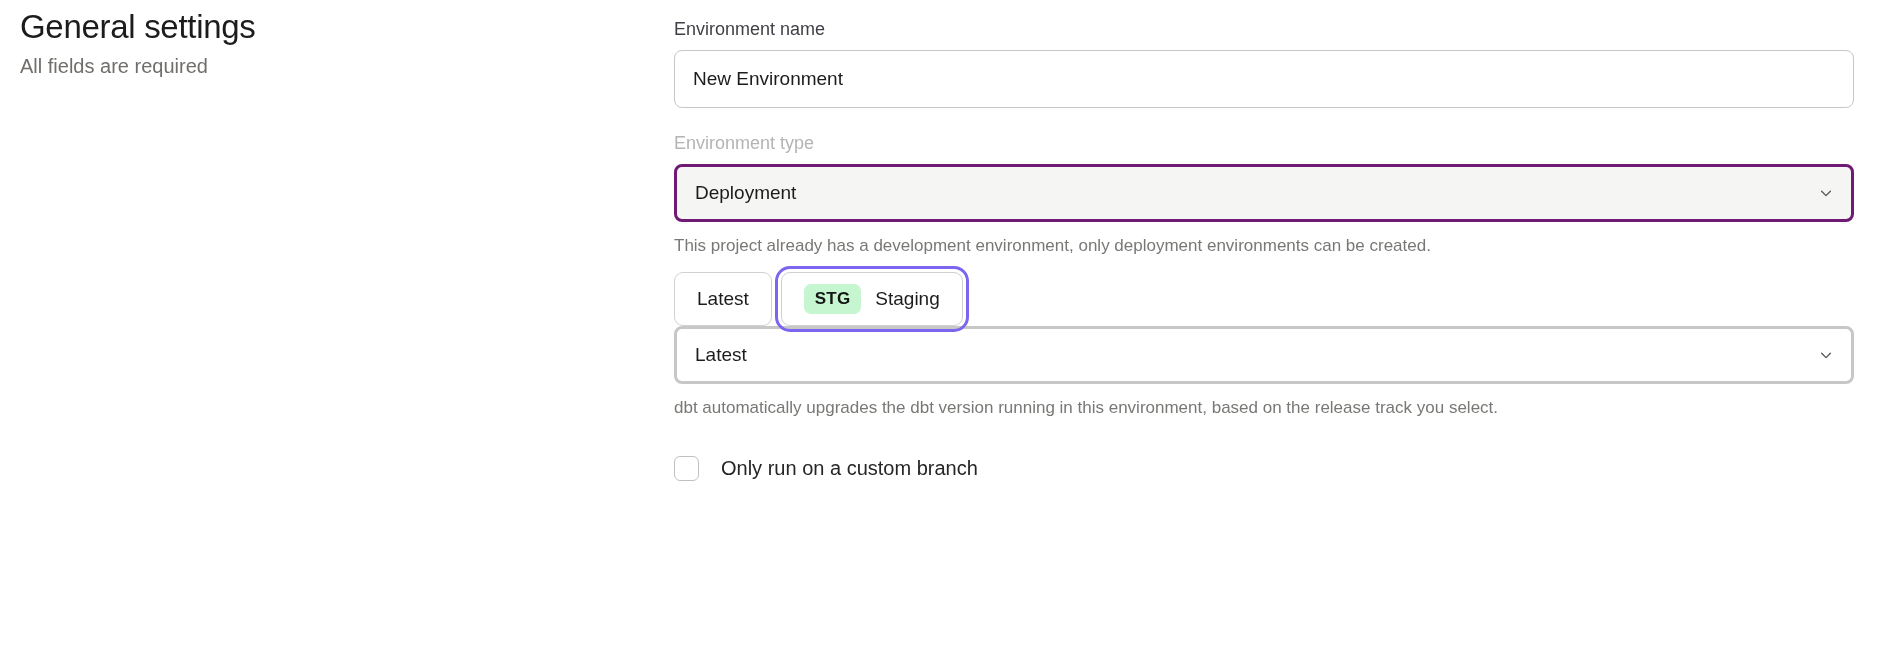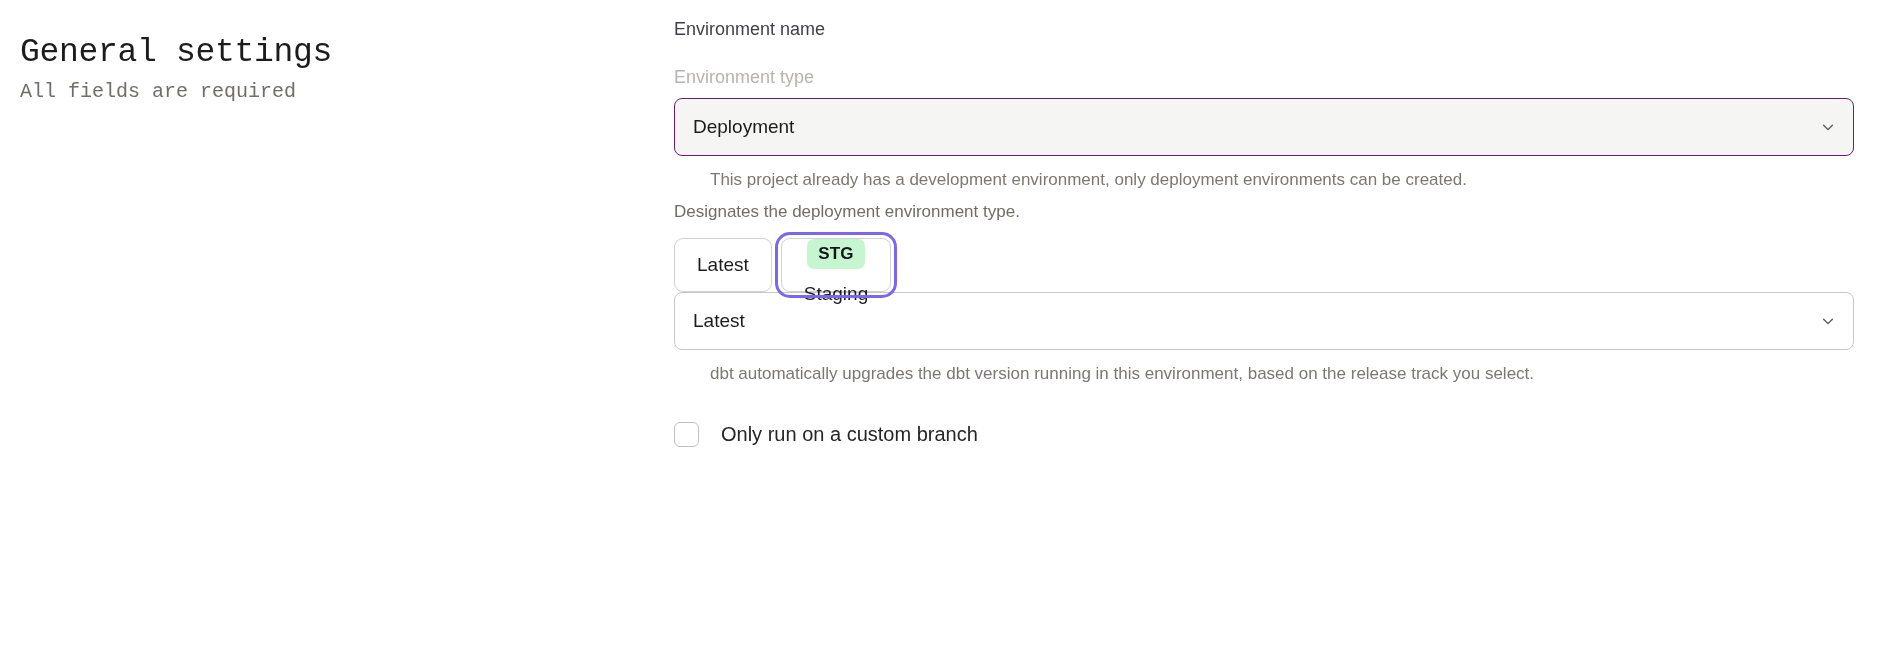--- a/index.html
+++ b/index.html
@@ -14,23 +14,22 @@
     width: 1888px;
     height: 660px;
     background: #ffffff;
     overflow: hidden;
   }
 
   
   .left-col {
     position: absolute;
     left: 20px;
-    top: 32px;
+    top: 6px;
     width: 600px;
-    font-family: Liberation Mono, monospace;
   }
   .page-title {
     font-size: 33px;
     line-height: 42px;
     font-weight: 400;
     color: #1c1c1c;
     letter-spacing: -0.3px;
     margin: 0;
   }
   .page-subtitle {
@@ -65,21 +64,21 @@
     display: flex;
     align-items: center;
     padding: 0 18px;
     font-size: 19px;
     color: #1c1c1c;
   }
 
   .select-box {
     width: 100%;
     height: 58px;
-    border: 1px solid #701a75;
+    border: 3px solid #701a75;
     border-radius: 8px;
     background: #f5f5f4;
     display: flex;
     align-items: center;
     justify-content: space-between;
     padding: 0 18px;
     font-size: 19px;
     color: #1c1c1c;
   }
   .select-box.enabled {
@@ -92,21 +91,20 @@
     flex: 0 0 auto;
     color: #5c5a58;
     display: block;
   }
 
   .helper-text {
     font-size: 17px;
     line-height: 24px;
     color: #7a7875;
     margin-top: 12px;
-    margin-left: 36px;
   }
 
   .section-head {
     display: flex;
     align-items: center;
     gap: 8px;
     margin-top: 30px;
   }
   .section-title {
     font-size: 19px;
@@ -146,21 +144,20 @@
     padding: 0 22px;
     font-size: 19px;
     color: #1c1c1c;
     cursor: pointer;
     position: relative;
   }
   .seg-btn.selected {
     outline: 3px solid #7c66f0;
     outline-offset: 3px;
     border-radius: 9px;
-    flex-direction: column;
   }
   .badge {
     font-size: 17px;
     font-weight: 700;
     border-radius: 7px;
     padding: 5px 11px;
     line-height: 20px;
     color: #151515;
     letter-spacing: 0.2px;
   }
@@ -196,35 +193,35 @@
 
   <div class="left-col">
     <h1 class="page-title">General settings</h1>
     <div class="page-subtitle">All fields are required</div>
   </div>
 
   <div class="form-col">
 
     <div>
       <div class="field-label">Environment name</div>
+      <div class="text-input" placeholder="New Environment">New Environment</div>
     </div>
 
     <div style="margin-top:22px;">
       <div class="field-label disabled">Environment type</div>
       <div class="select-box">
         <span>Deployment</span>
         <svg class="chevron" viewBox="0 0 16 16" fill="none" stroke="currentColor" stroke-width="1.6" stroke-linecap="round" stroke-linejoin="round">
           <polyline points="3,6 8,11 13,6"></polyline>
         </svg>
       </div>
       <div class="helper-text">This project already has a development environment, only deployment environments can be created.</div>
     </div>
 
     <div>
-      <div class="section-desc">Designates the deployment environment type.</div>
 
       <div class="seg-group">
         <div class="seg-btn">
           <span>Latest</span>
         </div>
         <div class="seg-btn selected">
           <span class="badge badge-stg">STG</span>
           <span>Staging</span>
         </div>
       </div>

